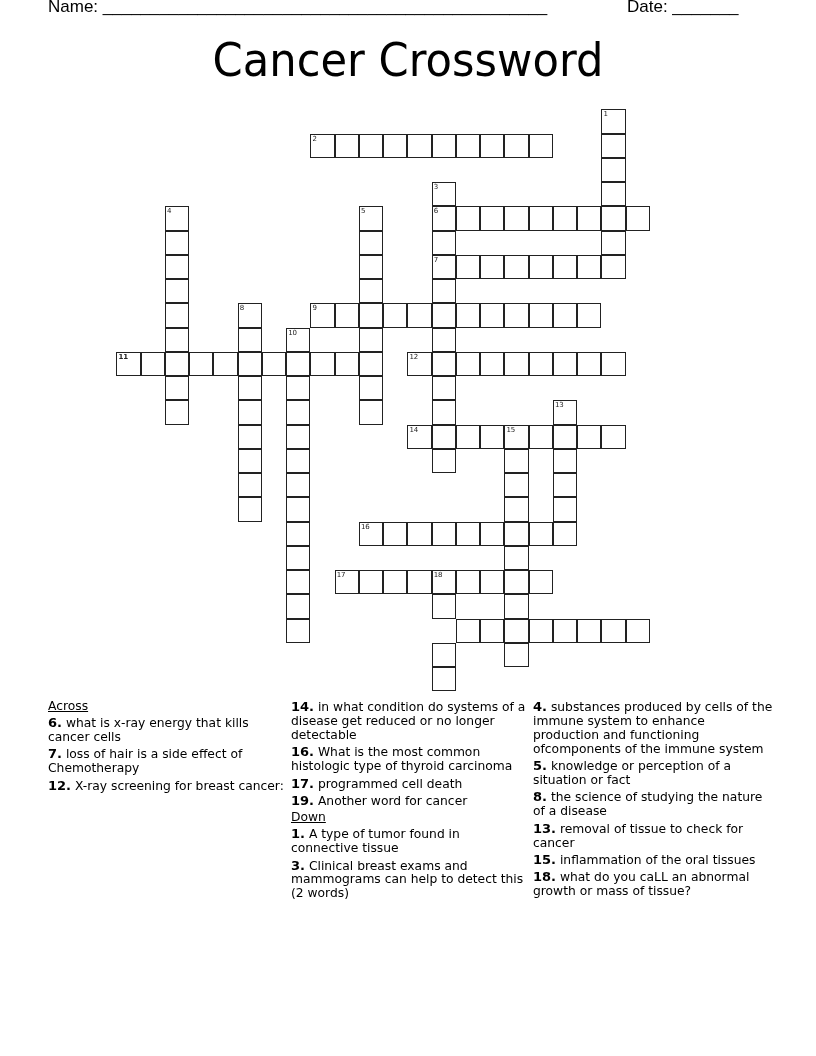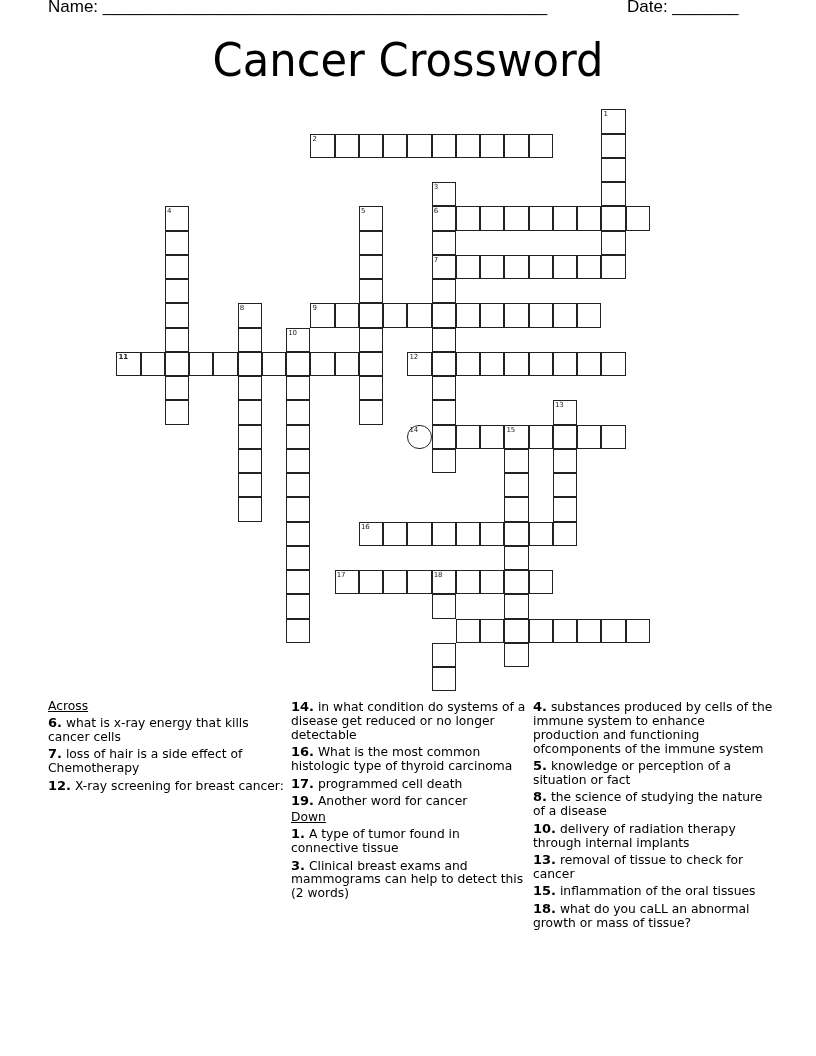--- a/index.html
+++ b/index.html
@@ -160,21 +160,21 @@
     <div class="cell" style="left: 577.75px; top: 352.5px;"></div>
     <div class="cell" style="left: 602px; top: 352.5px;"></div>
     <div class="cell" style="left: 553.5px; top: 401px;">
       <span class="num">13</span>
     </div>
     <div class="cell" style="left: 553.5px; top: 425.25px;"></div>
     <div class="cell" style="left: 553.5px; top: 449.5px;"></div>
     <div class="cell" style="left: 553.5px; top: 473.75px;"></div>
     <div class="cell" style="left: 553.5px; top: 498px;"></div>
     <div class="cell" style="left: 553.5px; top: 522.25px;"></div>
-    <div class="cell" style="left: 408px; top: 425.25px; border-radius: 12px;">
+    <div class="cell" style="left: 408px; top: 425.25px;">
       <span class="num">14</span>
     </div>
     <div class="cell" style="left: 456.5px; top: 425.25px;"></div>
     <div class="cell" style="left: 480.75px; top: 425.25px;"></div>
     <div class="cell" style="left: 505px; top: 425.25px;">
       <span class="num">15</span>
     </div>
     <div class="cell" style="left: 529.25px; top: 425.25px;"></div>
     <div class="cell" style="left: 577.75px; top: 425.25px;"></div>
     <div class="cell" style="left: 602px; top: 425.25px;"></div>
@@ -237,17 +237,16 @@
   <div class="clue"><b>19.</b> <span>Another word for cancer</span></div>
   <span class="heading">Down</span>
   <div class="clue"><b>1.</b> <span>A type of tumor found in connective tissue</span></div>
   <div class="clue"><b>3.</b> <span>Clinical breast exams and mammograms can help to detect this (2 words)</span></div>
 </div>
 
 <div class="clues col3">
   <div class="clue"><b>4.</b> <span>substances produced by cells of the immune system to enhance production and functioning ofcomponents of the immune system</span></div>
   <div class="clue"><b>5.</b> <span>knowledge or perception of a situation or fact</span></div>
   <div class="clue"><b>8.</b> <span>the science of studying the nature of a disease</span></div>
-  <div class="clue"><b>10.</b> <span>delivery of radiation therapy through internal implants</span></div>
   <div class="clue"><b>13.</b> <span>removal of tissue to check for cancer</span></div>
   <div class="clue"><b>15.</b> <span>inflammation of the oral tissues</span></div>
   <div class="clue"><b>18.</b> <span>what do you caLL an abnormal growth or mass of tissue?</span></div>
 </div>
 
 </body></html>

